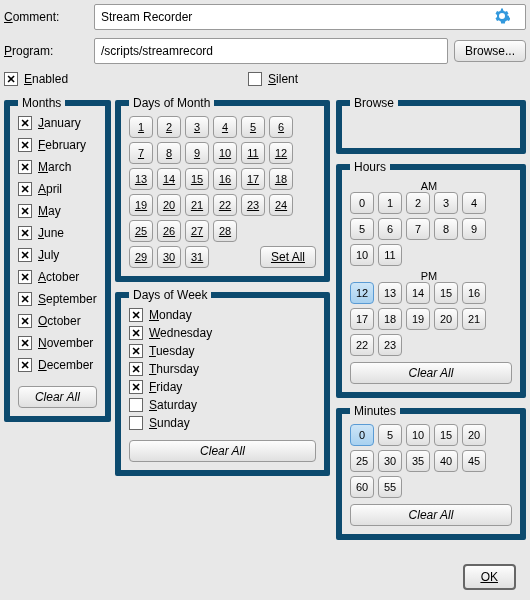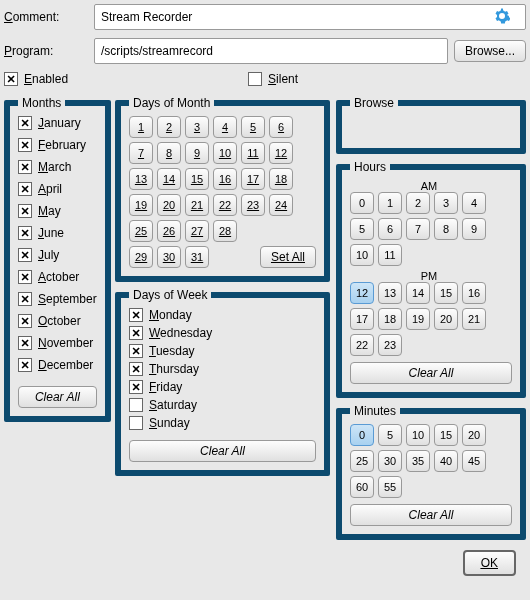--- a/index.html
+++ b/index.html
@@ -132,21 +132,21 @@
   width: 100%;
   margin-top: 6px;
   font-style: italic;
 }
 .primary-btn {
   border: 2px solid #666;
 }
 .bottom-buttons {
   position: absolute;
   right: 14px;
-  bottom: 24px;
+  bottom: 10px;
   display: flex;
   gap: 13px;
   text-decoration: underline;
 }
 .top-checks {
   display: flex;
   gap: 180px;
   margin-bottom: 6px;
 }
 </style>

